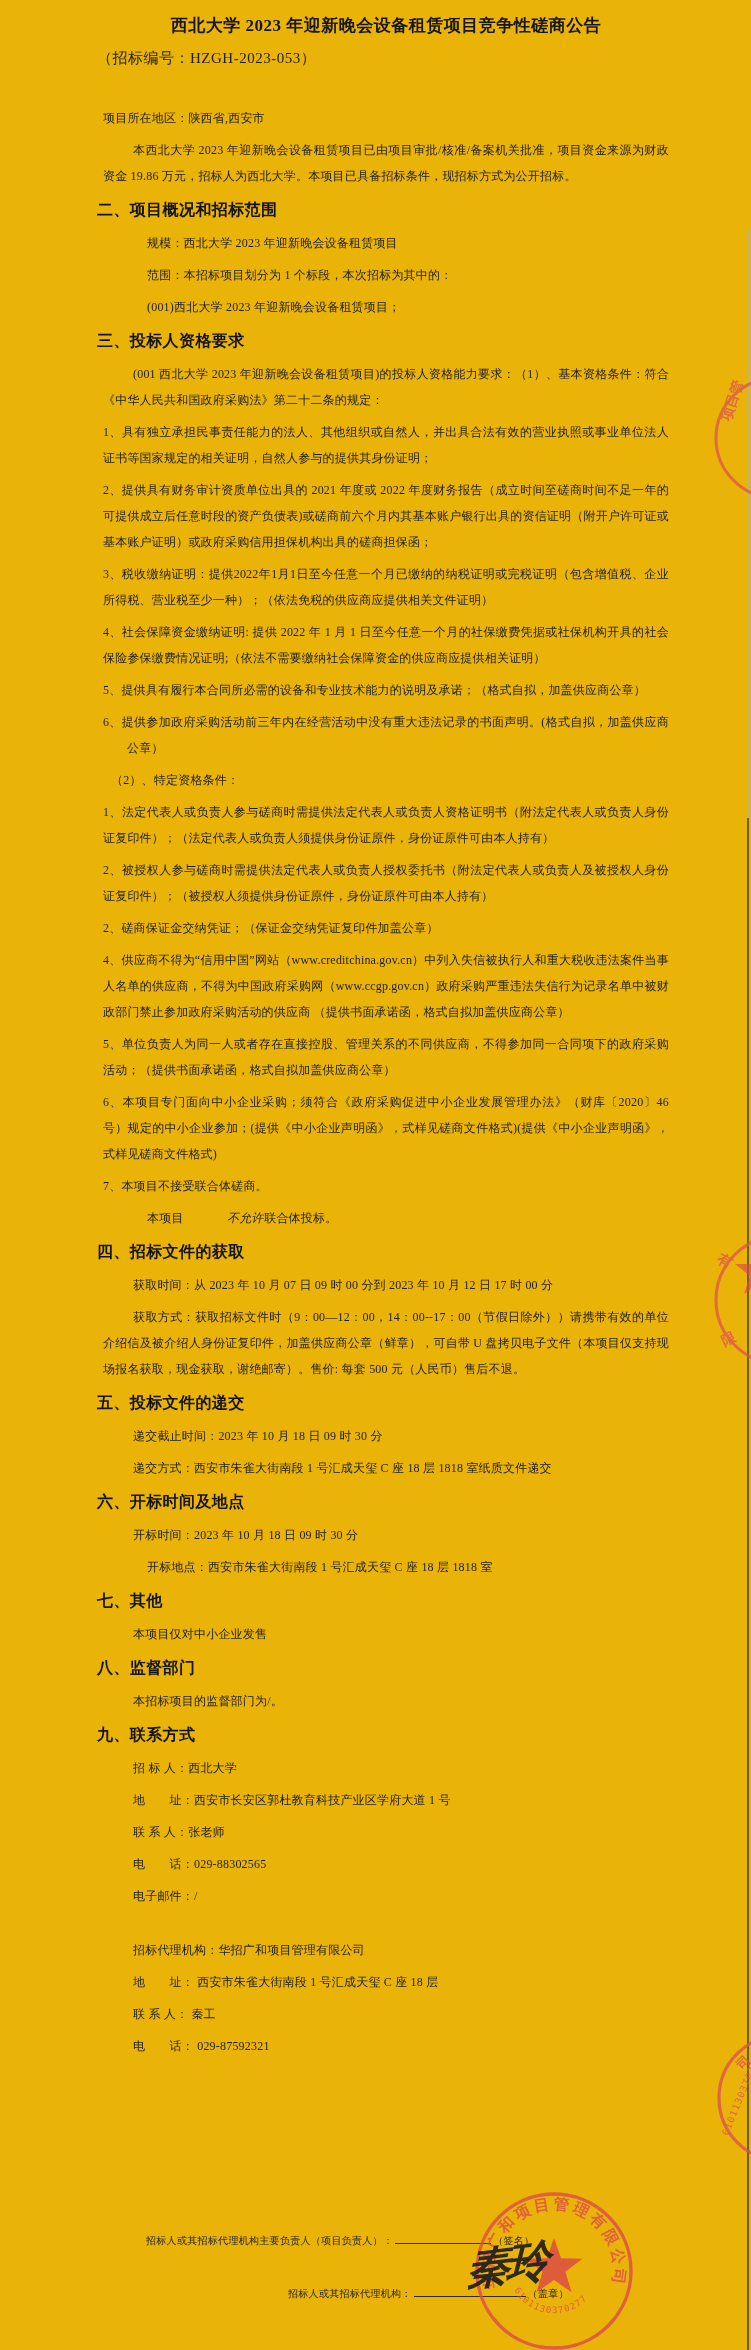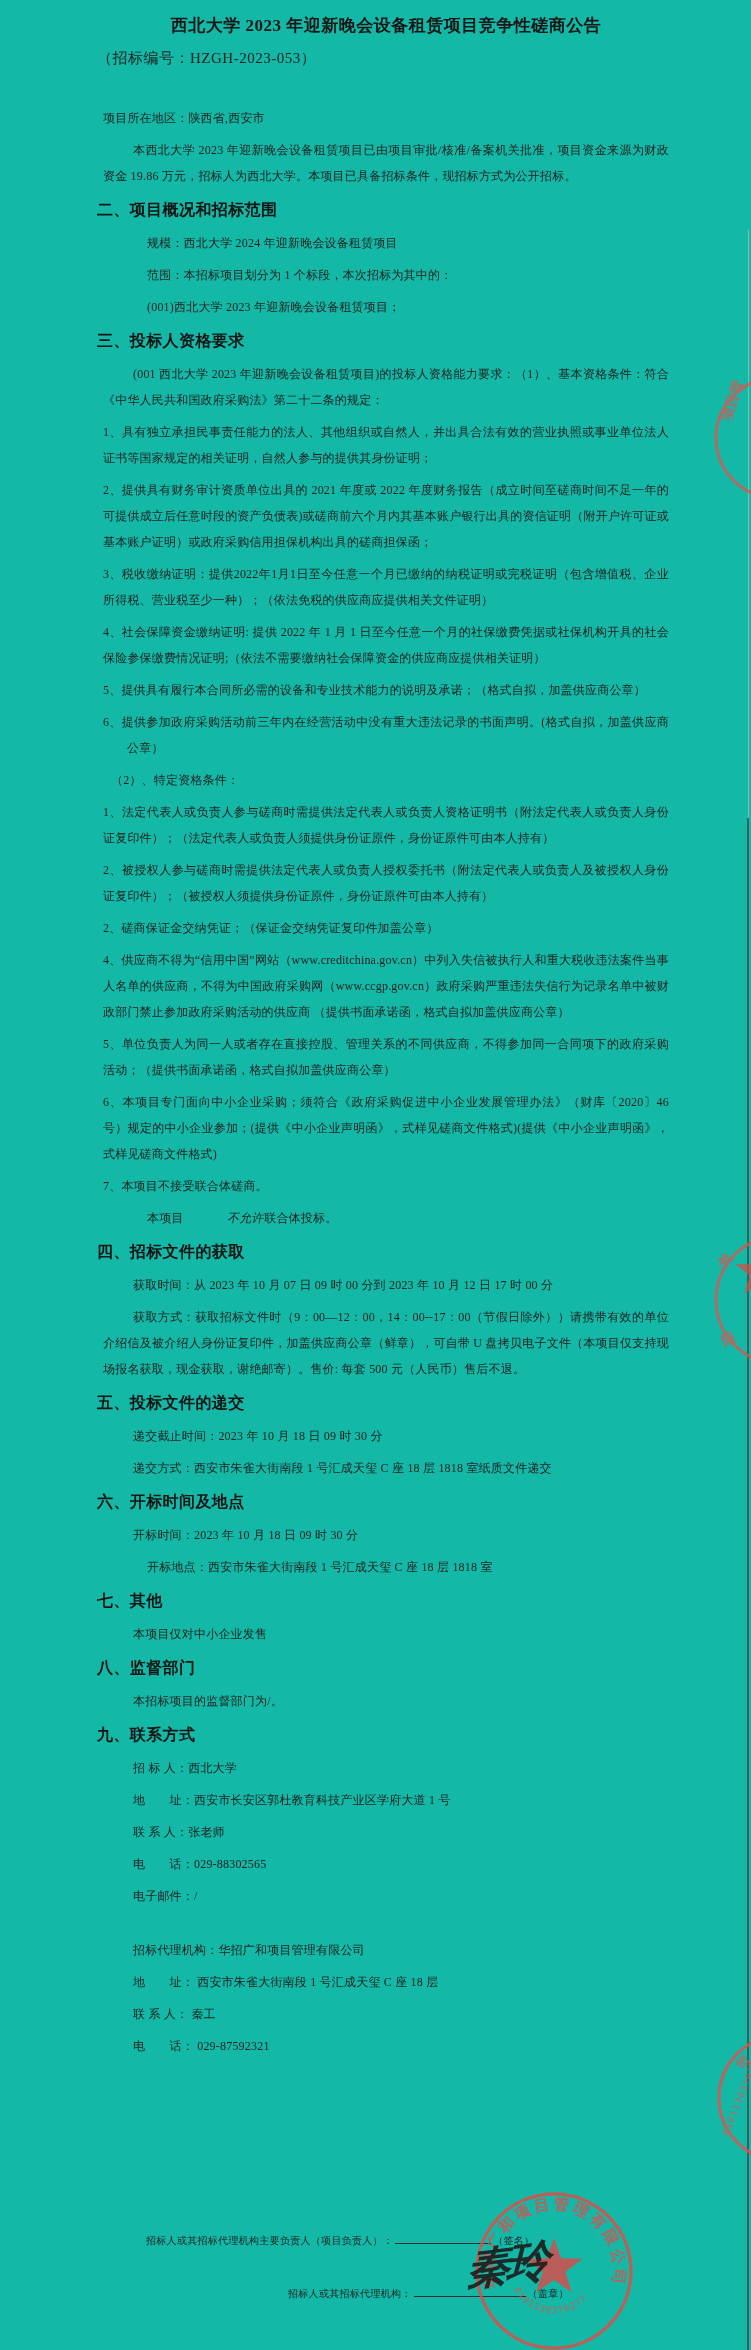--- a/index.html
+++ b/index.html
@@ -1,18 +1,18 @@
 <!DOCTYPE html>
 <html><head>
 <meta charset="utf-8">
 <style>
   html,body { margin:0; padding:0; background:#e8e8e8; }
   .page {
     position:relative; width:751px; height:2350px; margin:0 auto;
-    background:#14b8a6; overflow:hidden;
+    background:#eab308; overflow:hidden;
     font-family:"Liberation Serif","DejaVu Serif",serif;
     color:#1f1f1f;
   }
   .content { position:absolute; left:97px; top:0; width:578px; }
   .title { margin-top:14px; font-size:17px; font-weight:700; text-align:center; letter-spacing:.5px; color:#161616; line-height:24px; }
   .subtitle { margin-top:9px; font-size:15px; text-align:left; letter-spacing:.5px; line-height:22px; }
   .loc { margin-top:36px; }
   p { margin:6px; font-size:12px; line-height:26px; text-align:justify; letter-spacing:.2px; }
   h2 { margin:0; font-size:16px; font-weight:700; line-height:29px; color:#141414; letter-spacing:.4px; }
   .ind2 { text-indent:30px; }
@@ -42,21 +42,21 @@
 <div class="page">
   <div class="content">
     <div class="title">西北大学 2023 年迎新晚会设备租赁项目竞争性磋商公告</div>
     <div class="subtitle">（招标编号：HZGH-2023-053）</div>
 
     <p class="loc">项目所在地区：陕西省,西安市</p>
 
     <p class="ind2">本西北大学 2023 年迎新晚会设备租赁项目已由项目审批/核准/备案机关批准，项目资金来源为财政资金 19.86 万元，招标人为西北大学。本项目已具备招标条件，现招标方式为公开招标。</p>
 
     <h2>二、项目概况和招标范围</h2>
-    <p class="ind3">规模：西北大学 2024 年迎新晚会设备租赁项目</p>
+    <p class="ind3">规模：西北大学 2023 年迎新晚会设备租赁项目</p>
     <p class="ind3">范围：本招标项目划分为 1 个标段，本次招标为其中的：</p>
     <p class="ind3">(001)西北大学 2023 年迎新晚会设备租赁项目；</p>
 
     <h2>三、投标人资格要求</h2>
     <p class="ind2">(001 西北大学 2023 年迎新晚会设备租赁项目)的投标人资格能力要求：（1）、基本资格条件：符合《中华人民共和国政府采购法》第二十二条的规定：</p>
     <p>1、具有独立承担民事责任能力的法人、其他组织或自然人，并出具合法有效的营业执照或事业单位法人证书等国家规定的相关证明，自然人参与的提供其身份证明；</p>
     <p>2、提供具有财务审计资质单位出具的 2021 年度或 2022 年度财务报告（成立时间至磋商时间不足一年的可提供成立后任意时段的资产负债表)或磋商前六个月内其基本账户银行出具的资信证明（附开户许可证或基本账户证明）或政府采购信用担保机构出具的磋商担保函；</p>
     <p>3、税收缴纳证明：提供2022年1月1日至今任意一个月已缴纳的纳税证明或完税证明（包含增值税、企业所得税、营业税至少一种）；（依法免税的供应商应提供相关文件证明）</p>
     <p>4、社会保障资金缴纳证明: 提供 2022 年 1 月 1 日至今任意一个月的社保缴费凭据或社保机构开具的社会保险参保缴费情况证明;（依法不需要缴纳社会保障资金的供应商应提供相关证明）</p>
     <p>5、提供具有履行本合同所必需的设备和专业技术能力的说明及承诺；（格式自拟，加盖供应商公章）</p>

